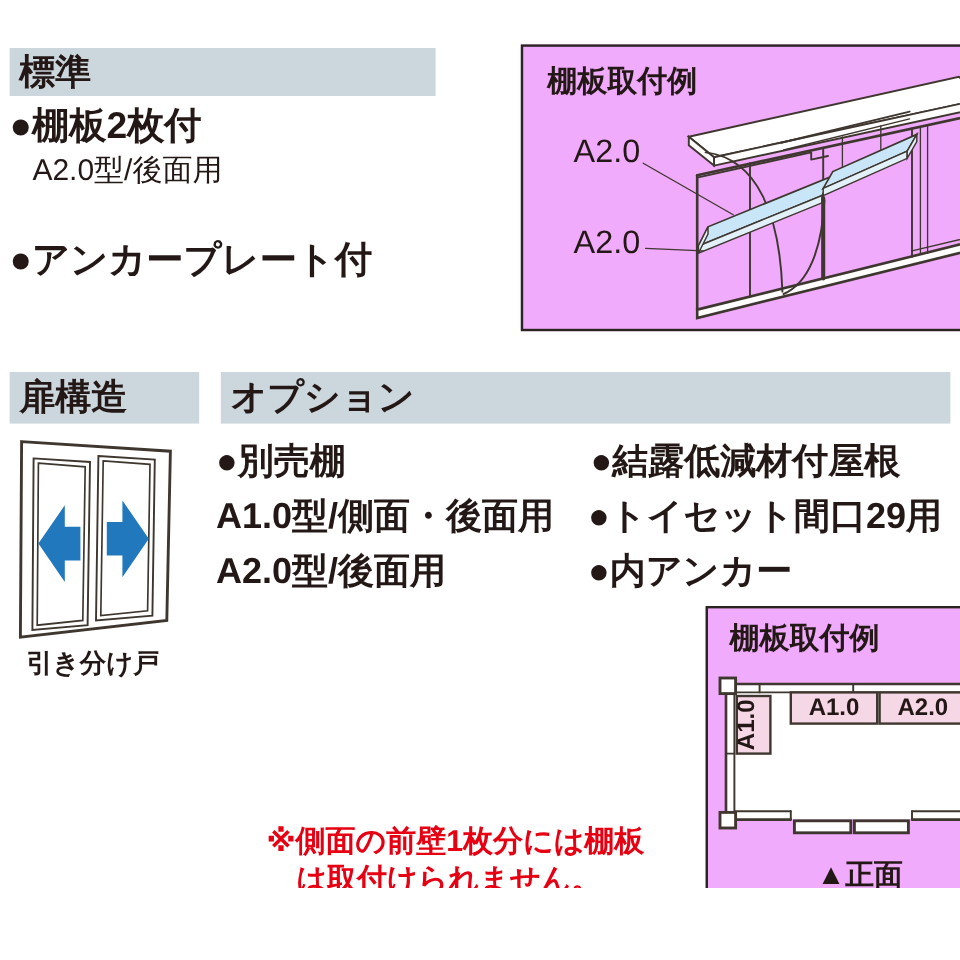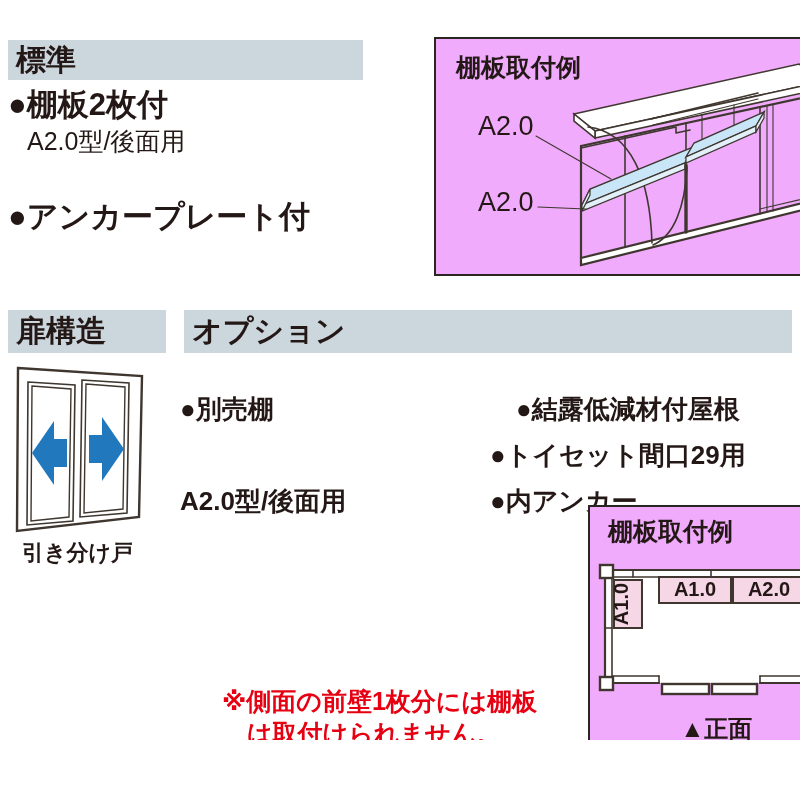--- a/index.html
+++ b/index.html
@@ -10,21 +10,21 @@
   html,body{margin:0;padding:0;background:#fff;}
   .page{position:relative;width:800px;height:740px;background:#fff;overflow:hidden;
         font-family:"Liberation Sans","DejaVu Sans",sans-serif;color:var(--text);}
   .abs{position:absolute;}
   .sec-header{position:absolute;background:var(--header-bg);color:var(--text);
         font-weight:700;font-size:30px;box-sizing:border-box;padding-left:8px;
         display:flex;align-items:center;}
   .t-lg{font-size:31px;font-weight:600;white-space:nowrap;}
   .t-md{font-size:25px;font-weight:500;white-space:nowrap;}
   .t-sm{font-size:22px;font-weight:500;white-space:nowrap;}
-  .opt{font-size:26px;font-weight:600;white-space:nowrap;margin-top:28px;}
+  .opt{font-size:30px;font-weight:600;white-space:nowrap;}
   .frame-box{position:absolute;border:2.5px solid #2b2521;background:#f0abfc;box-sizing:border-box;margin-left:42px;}
   .box-title{position:absolute;font-size:25px;font-weight:600;white-space:nowrap;}
   .caption{position:absolute;font-size:22px;font-weight:600;white-space:nowrap;}
   .note{position:absolute;color:var(--note-red);font-size:25px;font-weight:600;
         line-height:32px;white-space:nowrap;}
   .note .indent{margin-left:25px;}
   .front-label{position:absolute;left:15px;right:0;bottom:8px;text-align:center;
         font-size:24px;font-weight:600;}
   svg{position:absolute;display:block;}
   svg text{font-family:"Liberation Sans","DejaVu Sans",sans-serif;}
@@ -100,22 +100,23 @@
     <polygon class="nf" points="22,25 61,28 59,156 21,160"></polygon>
     <polygon class="wh" points="72,19 119,22 117,152 70,156"></polygon>
     <polygon class="nf" points="76,23 115,26 113,148 74,152"></polygon>
     <polygon class="arrow" points="22,92 44,60 44,78 57,78 57,106 44,106 44,124"></polygon>
     <polygon class="arrow" points="114,88 92,56 92,74 79,74 79,102 92,102 92,120"></polygon>
   </svg>
   <div class="caption" style="left:22px;top:538px;">引き分け戸</div>
 
   <div class="sec-header" style="left:184px;top:310px;width:608px;height:43px;">オプション</div>
   <div class="abs opt" style="left:180px;top:364px;">●別売棚</div>
+  <div class="abs opt" style="left:180px;top:410px;">A1.0型/側面・後面用</div>
   <div class="abs opt" style="left:180px;top:456px;">A2.0型/後面用</div>
-  <div class="abs opt" style="left:516px;top:364px;">●結露低減材付屋根</div>
+  <div class="abs opt" style="left:492px;top:364px;">●結露低減材付屋根</div>
   <div class="abs opt" style="left:490px;top:410px;">●トイセット間口29用</div>
   <div class="abs opt" style="left:490px;top:456px;">●内アンカー</div>
 
   <div class="frame-box" style="left:546px;top:505px;width:242px;height:250px;">
     <div class="box-title" style="left:18px;top:8px;">棚板取付例</div>
     <svg viewBox="0 0 238 246" style="left:0;top:0;width:238px;height:246px;">
       <path class="ln w2" style="fill:#fff" d="M69,176 L15,176 L15,63 L222,63 L222,176 L170,176"></path>
       <path class="ln" d="M69,169 L22,169 L22,70 L215,70 L215,169 L170,169"></path>
       <path class="ln" d="M69,169 L69,176 M170,169 L170,176"></path>
       <rect class="wh2" x="10" y="58" width="13" height="13"></rect>

